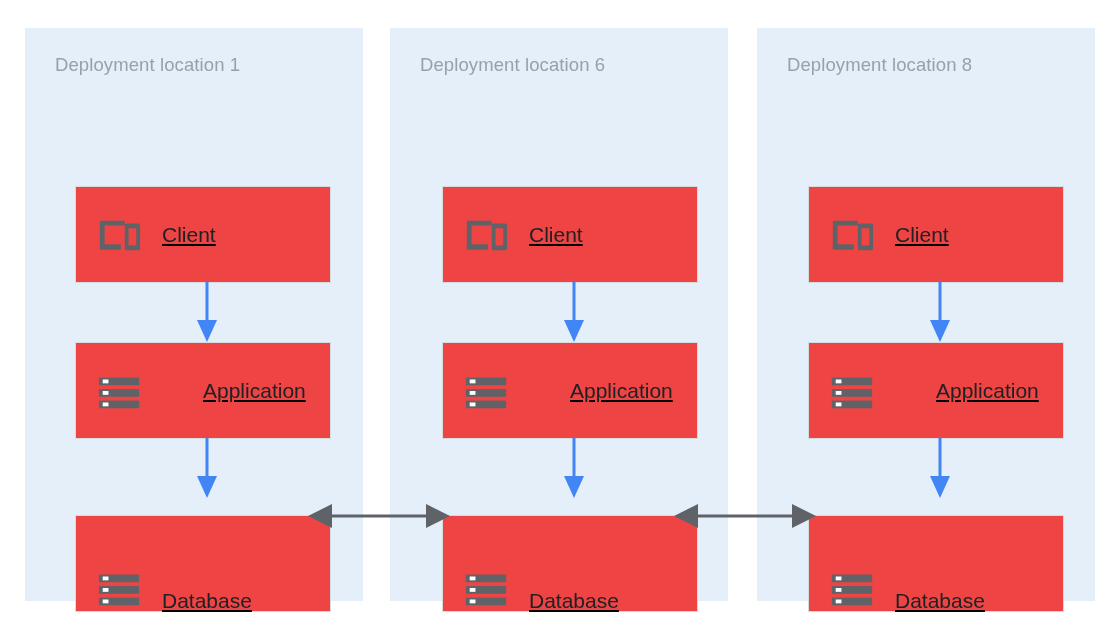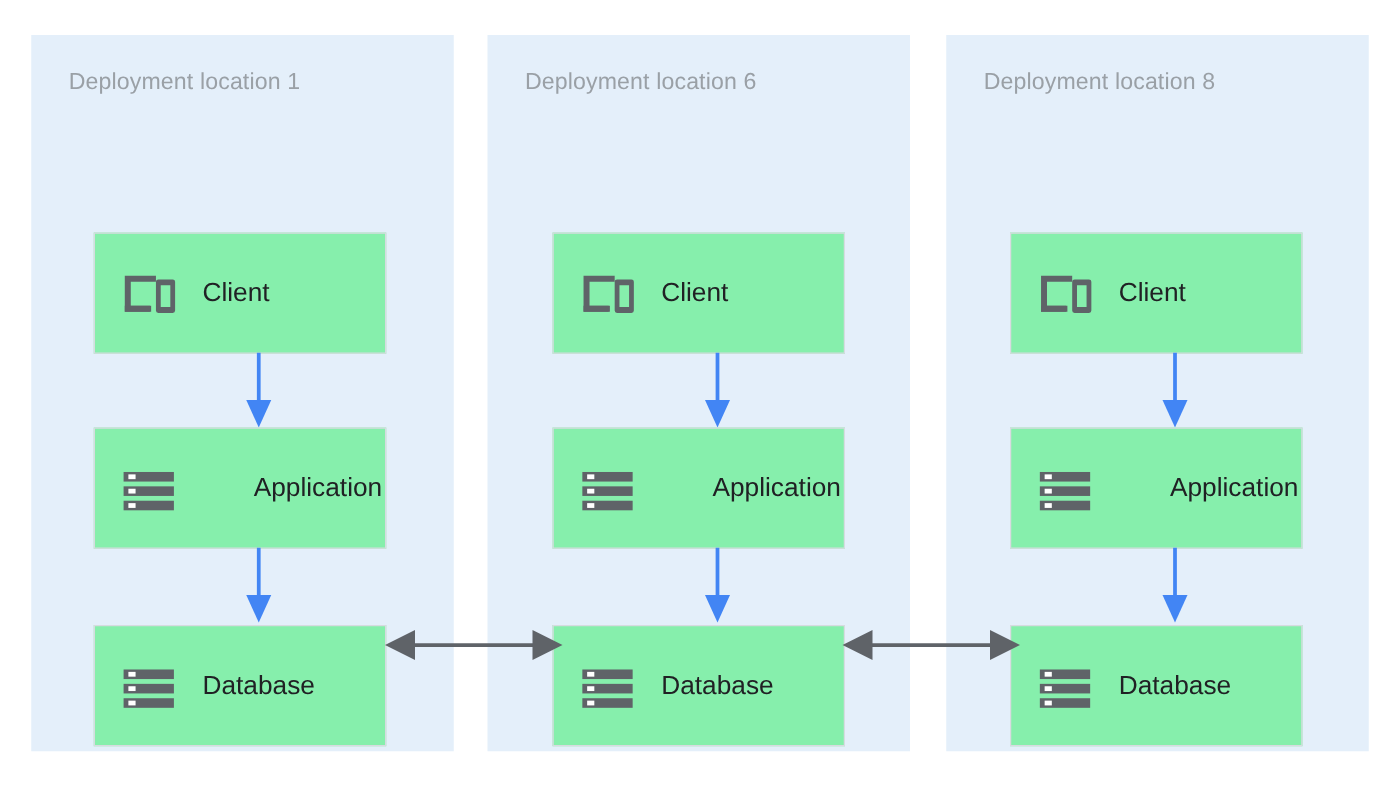--- a/index.html
+++ b/index.html
@@ -40,32 +40,33 @@
     left: 30px;
     font-size: 18.5px;
     color: #9AA0A6;
     letter-spacing: 0.1px;
     white-space: nowrap;
   }
 
   
   .node {
     position: absolute;
-    width: 234px;
+    width: 256px;
     height: 97px;
-    background: #86efac;
+    background: #ef4444;
     border: 1px solid #D7DBE0;
     box-sizing: border-box;
     display: flex;
     align-items: center;
     padding-left: 20px;
+    text-decoration: underline;
   }
   .node-client { top: 158px; }
   .node-app    { top: 314px; gap: 41px; }
-  .node-db     { top: 472px; }
+  .node-db     { top: 487px; align-items: flex-end; }
 
   .zone-1 .node { left: 50px; }
   .zone-2 .node { left: 52px; }
   .zone-3 .node { left: 51px; }
 
   .node-icon {
     width: 46px;
     height: 46px;
     flex: 0 0 46px;
     margin-right: 20px;

